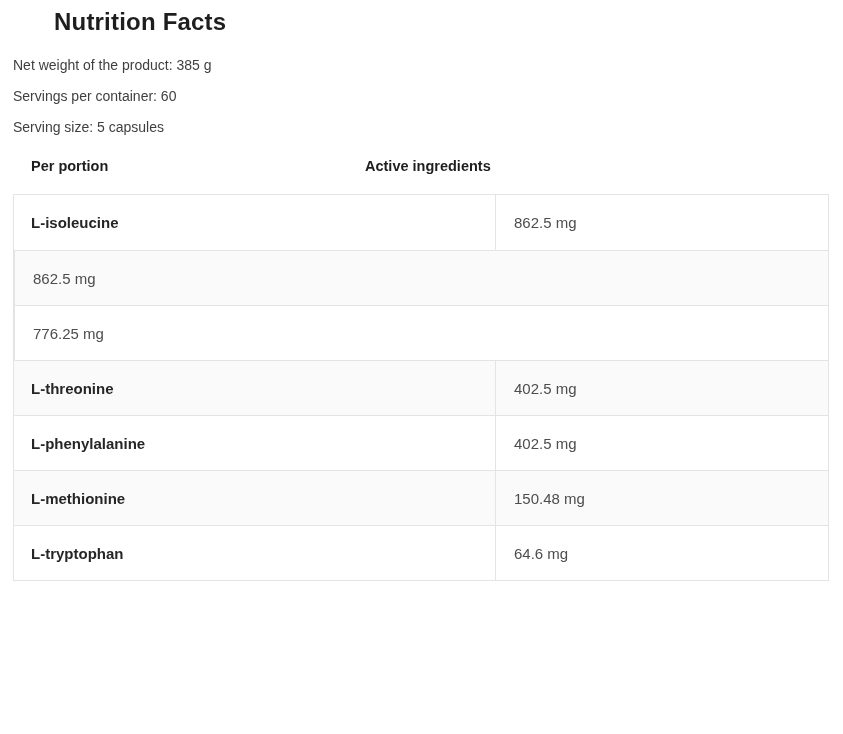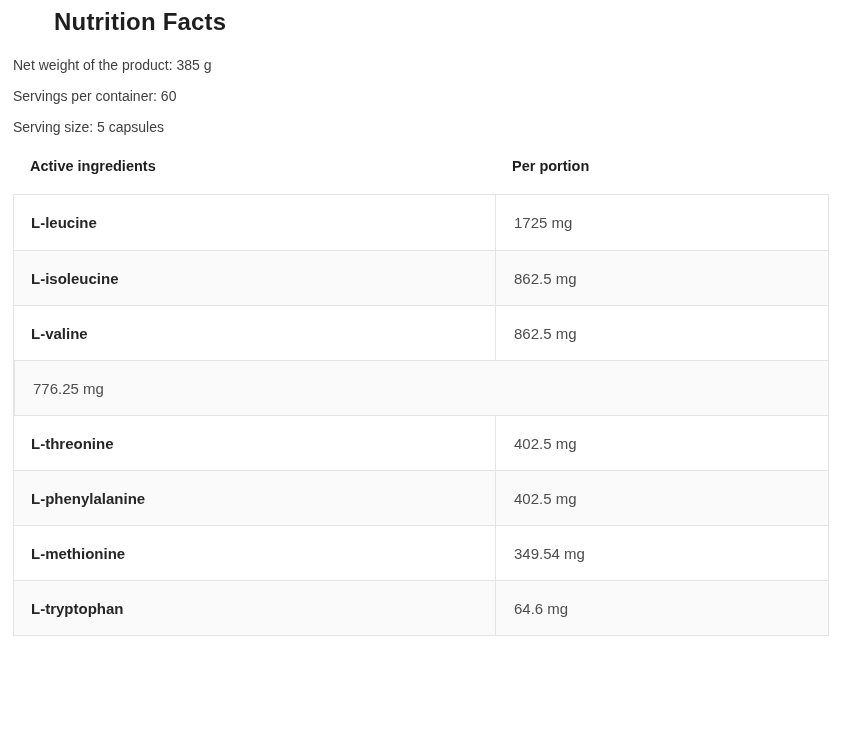--- a/index.html
+++ b/index.html
@@ -96,57 +96,52 @@
 
   <h1 class="page-title">Nutrition Facts</h1>
 
   <div class="meta">
     <p>Net weight of the product: 385 g</p>
     <p>Servings per container: 60</p>
     <p>Serving size: 5 capsules</p>
   </div>
 
   <div class="thead">
+    <div class="th col2">Per portion</div>
     <div class="th col1">Active ingredients</div>
-    <div class="th col2">Per portion</div>
   </div>
 
   <div class="tbody" id="table-body">
-    <div class="trow">
-      <div class="td col1 ingredient">L-leucine</div>
-      <div class="td col2 amount">1725 mg</div>
-    </div>
 
     <div class="trow">
       <div class="td col1 ingredient">L-isoleucine</div>
       <div class="td col2 amount">862.5 mg</div>
     </div>
 
     <div class="trow">
-      <div class="td col1 ingredient">L-valine</div>
       <div class="td col2 amount">862.5 mg</div>
     </div>
 
     <div class="trow">
       <div class="td col2 amount">776.25 mg</div>
     </div>
 
     <div class="trow">
       <div class="td col1 ingredient">L-threonine</div>
       <div class="td col2 amount">402.5 mg</div>
     </div>
 
     <div class="trow">
       <div class="td col1 ingredient">L-phenylalanine</div>
       <div class="td col2 amount">402.5 mg</div>
     </div>
 
     <div class="trow">
       <div class="td col1 ingredient">L-methionine</div>
-      <div class="td col2 amount">349.54 mg</div>
+      <div class="td col2 amount">150.48 mg</div>
     </div>
 
 
 
     <div class="trow">
       <div class="td col1 ingredient">L-tryptophan</div>
       <div class="td col2 amount">64.6 mg</div>
     </div>
   </div>
 

